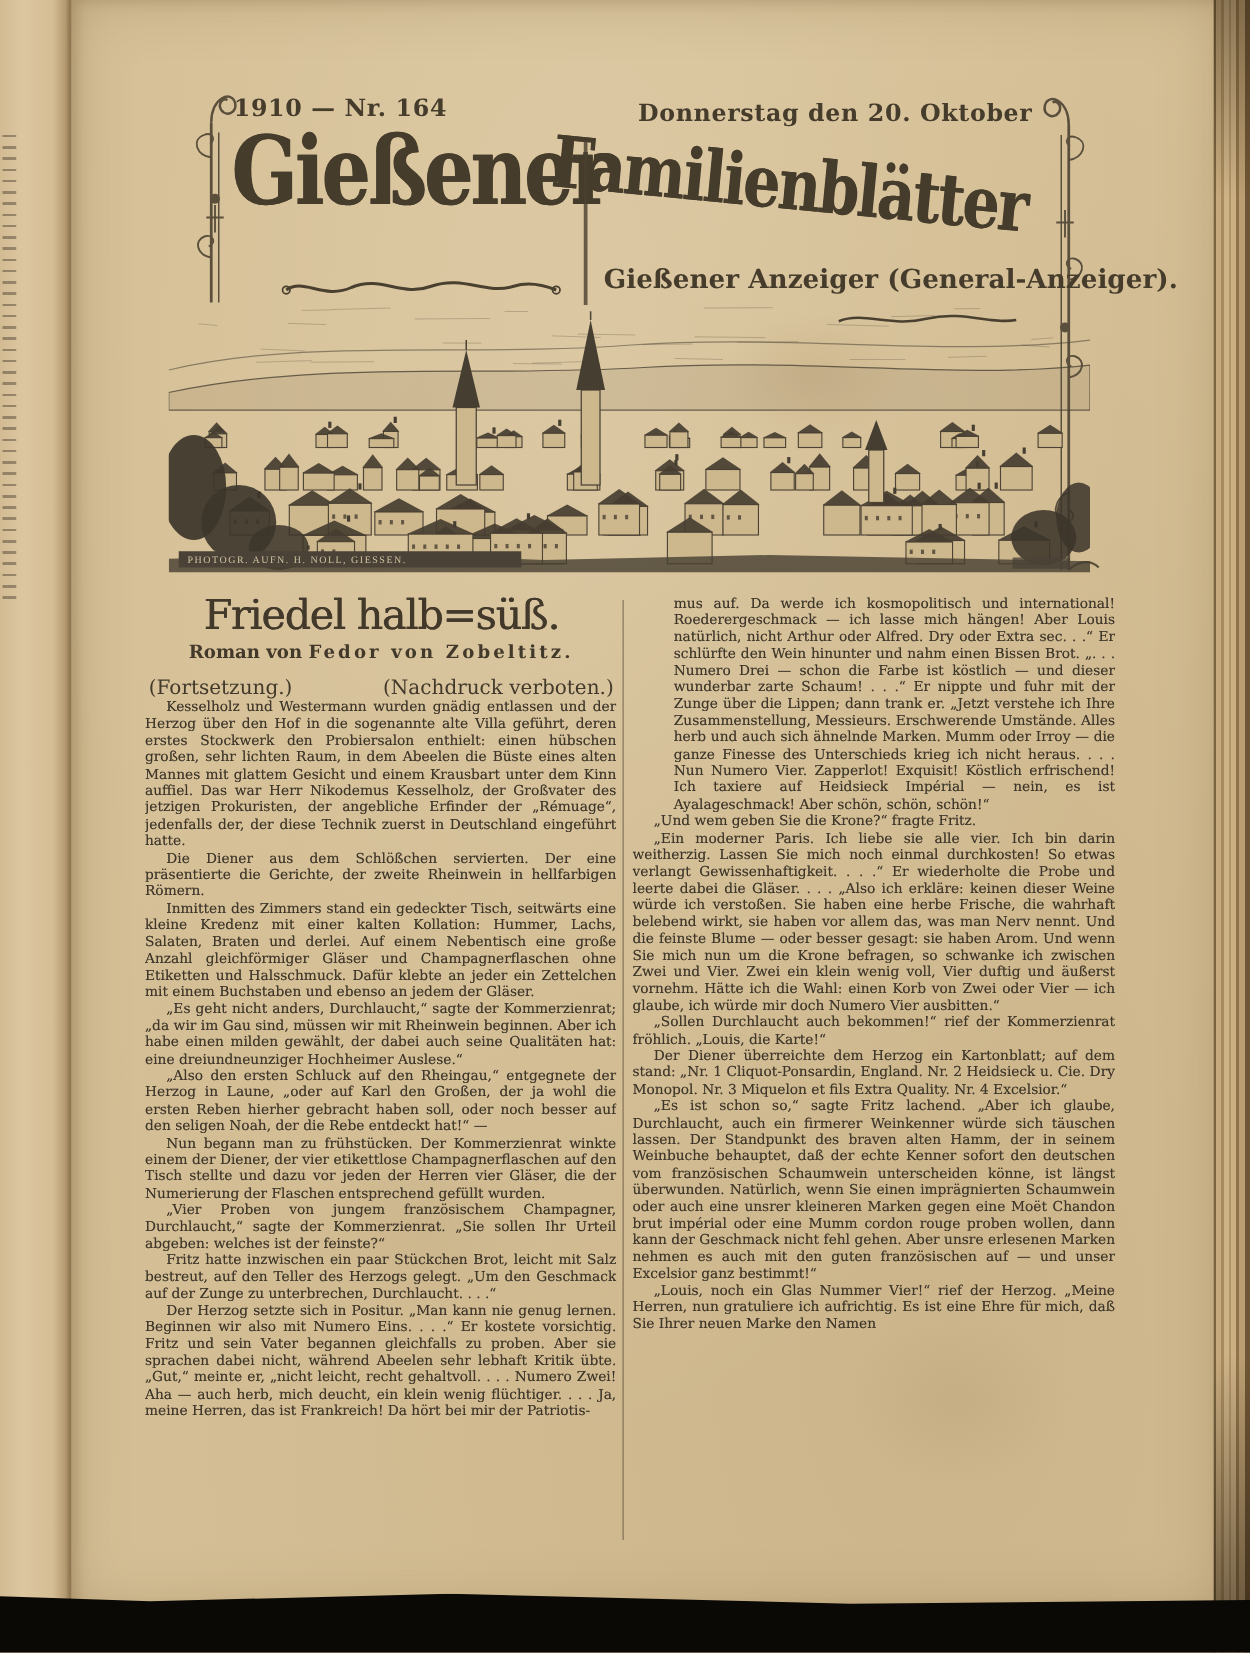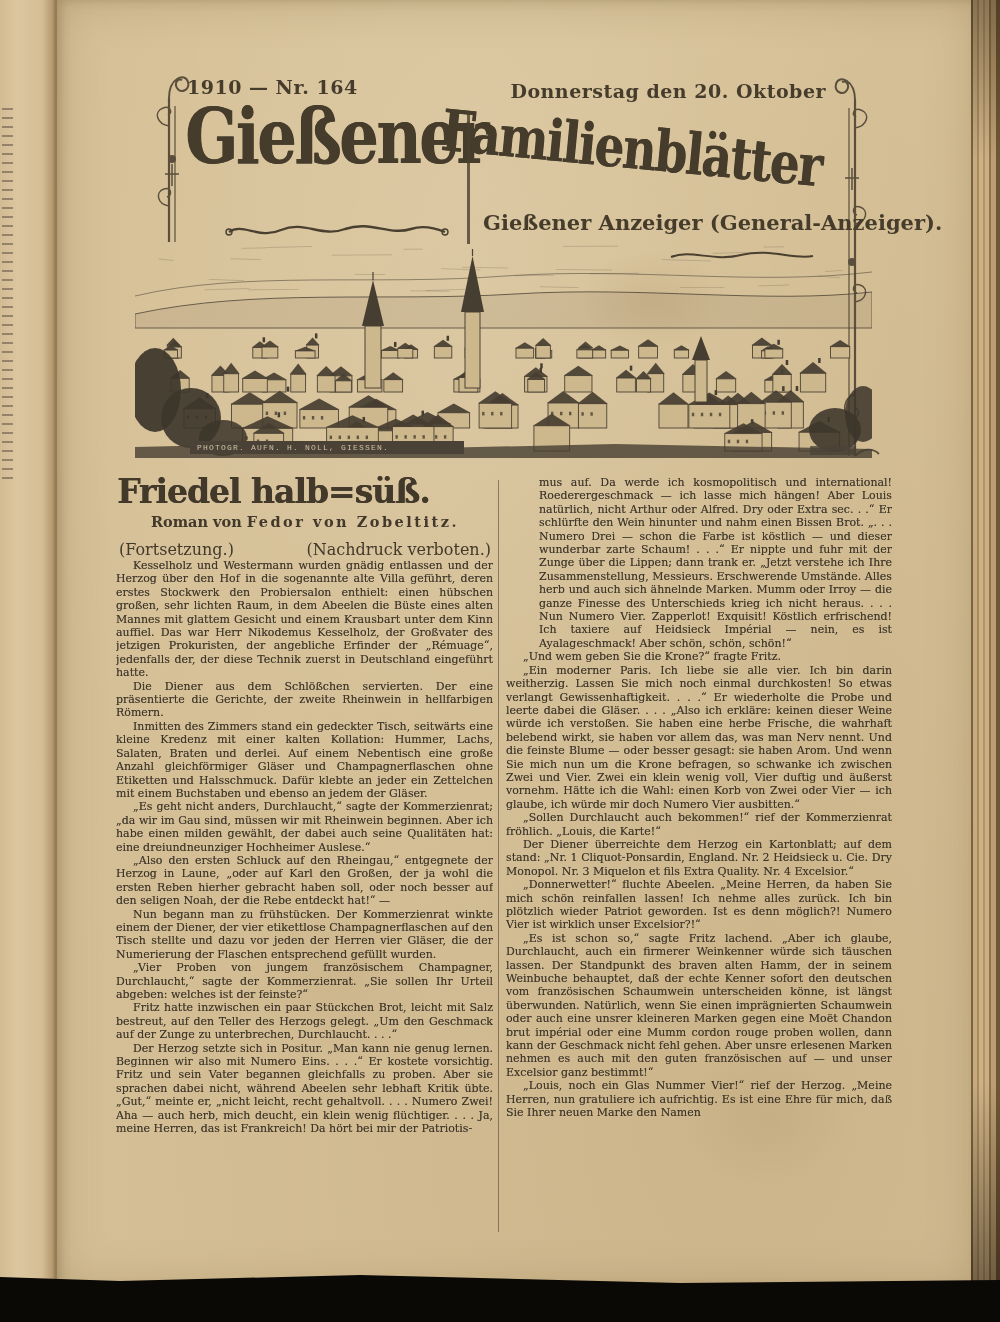--- a/index.html
+++ b/index.html
@@ -61,26 +61,26 @@
   .orn{position:absolute;opacity:.88;}
   .orn-left{left:82px;top:64px;width:52px;height:180px;}
   .orn-right{left:776px;top:64px;width:52px;height:394px;}
   
   .illus{position:absolute;left:78px;top:240px;width:737px;height:218px;}
   .illus svg{width:100%;height:100%;}
   .illus-caption{
     position:absolute;left:8px;top:201px;width:274px;height:13px;
     background:#4a4237;color:#cfc0a0;font-size:8px;letter-spacing:1.2px;
     line-height:13px;padding-left:7px;box-sizing:border-box;
-    font-family:Liberation Mono, monospace;overflow:hidden;margin-left:47px;
+    font-family:Liberation Serif, serif;overflow:hidden;
   }
   .illus-sign{position:absolute;right:16px;bottom:3px;width:46px;height:9px;background:#4a4237;opacity:.78;border-radius:1px;}
   
-  .art-title{position:absolute;left:60px;top:472px;width:376px;
-    font-size:33px;font-weight:bold;color:#42392b;letter-spacing:-1px;text-shadow:.4px 0 0 #42392b;}
+  .art-title{position:absolute;left:60px;top:472px;width:376px;text-align:center;
+    font-size:33px;font-weight:normal;color:#42392b;letter-spacing:-1px;text-shadow:.4px 0 0 #42392b;}
   .art-byline{position:absolute;left:60px;top:513px;width:376px;text-align:center;
     font-size:14.5px;font-weight:bold;color:#42392b;}
   .art-byline .byline-name{letter-spacing:2.5px;}
   .art-notes{position:absolute;left:62px;top:540px;width:372px;display:flex;
     justify-content:space-between;font-size:16px;color:#42392b;}
   .col-left{position:absolute;left:59px;top:559px;width:377px;height:690px;overflow:hidden;}
   .col-right{position:absolute;left:449px;top:476px;width:386px;height:772px;overflow:hidden;}
   .col-rule{position:absolute;left:441px;top:480px;width:1px;height:752px;background:rgba(72,60,44,.55);}
   p.para{
     margin:0;text-indent:17px;text-align:justify;
@@ -462,21 +462,20 @@
       <p class="para">Fritz hatte inzwischen ein paar Stückchen Brot, leicht mit Salz bestreut, auf den Teller des Herzogs gelegt. „Um den Geschmack auf der Zunge zu unterbrechen, Durchlaucht. . . .“</p>
       <p class="para">Der Herzog setzte sich in Positur. „Man kann nie genug lernen. Beginnen wir also mit Numero Eins. . . .“ Er kostete vorsichtig. Fritz und sein Vater begannen gleichfalls zu proben. Aber sie sprachen dabei nicht, während Abeelen sehr lebhaft Kritik übte. „Gut,“ meinte er, „nicht leicht, recht gehaltvoll. . . . Numero Zwei! Aha — auch herb, mich deucht, ein klein wenig flüchtiger. . . . Ja, meine Herren, das ist Frankreich! Da hört bei mir der Patriotis-</p>
     </div>
   <div class="col-rule"></div>
   <div class="col-right">
       <p class="para">mus auf. Da werde ich kosmopolitisch und international! Roederergeschmack — ich lasse mich hängen! Aber Louis natürlich, nicht Arthur oder Alfred. Dry oder Extra sec. . .“ Er schlürfte den Wein hinunter und nahm einen Bissen Brot. „. . . Numero Drei — schon die Farbe ist köstlich — und dieser wunderbar zarte Schaum! . . .“ Er nippte und fuhr mit der Zunge über die Lippen; dann trank er. „Jetzt verstehe ich Ihre Zusammenstellung, Messieurs. Erschwerende Umstände. Alles herb und auch sich ähnelnde Marken. Mumm oder Irroy — die ganze Finesse des Unterschieds krieg ich nicht heraus. . . . Nun Numero Vier. Zapperlot! Exquisit! Köstlich erfrischend! Ich taxiere auf Heidsieck Impérial — nein, es ist Ayalageschmack! Aber schön, schön, schön!“</p>
       <p class="para">„Und wem geben Sie die Krone?“ fragte Fritz.</p>
       <p class="para">„Ein moderner Paris. Ich liebe sie alle vier. Ich bin darin weitherzig. Lassen Sie mich noch einmal durchkosten! So etwas verlangt Gewissenhaftigkeit. . . .“ Er wiederholte die Probe und leerte dabei die Gläser. . . . „Also ich erkläre: keinen dieser Weine würde ich verstoßen. Sie haben eine herbe Frische, die wahrhaft belebend wirkt, sie haben vor allem das, was man Nerv nennt. Und die feinste Blume — oder besser gesagt: sie haben Arom. Und wenn Sie mich nun um die Krone befragen, so schwanke ich zwischen Zwei und Vier. Zwei ein klein wenig voll, Vier duftig und äußerst vornehm. Hätte ich die Wahl: einen Korb von Zwei oder Vier — ich glaube, ich würde mir doch Numero Vier ausbitten.“</p>
       <p class="para">„Sollen Durchlaucht auch bekommen!“ rief der Kommerzienrat fröhlich. „Louis, die Karte!“</p>
       <p class="para">Der Diener überreichte dem Herzog ein Kartonblatt; auf dem stand: „Nr. 1 Cliquot-Ponsardin, England. Nr. 2 Heidsieck u. Cie. Dry Monopol. Nr. 3 Miquelon et fils Extra Quality. Nr. 4 Excelsior.“</p>
-      <p class="para">„Donnerwetter!“ fluchte Abeelen. „Meine Herren, da haben Sie mich schön reinfallen lassen! Ich nehme alles zurück. Ich bin plötzlich wieder Patriot geworden. Ist es denn möglich?! Numero Vier ist wirklich unser Excelsior?!“</p>
       <p class="para">„Es ist schon so,“ sagte Fritz lachend. „Aber ich glaube, Durchlaucht, auch ein firmerer Weinkenner würde sich täuschen lassen. Der Standpunkt des braven alten Hamm, der in seinem Weinbuche behauptet, daß der echte Kenner sofort den deutschen vom französischen Schaumwein unterscheiden könne, ist längst überwunden. Natürlich, wenn Sie einen imprägnierten Schaumwein oder auch eine unsrer kleineren Marken gegen eine Moët Chandon brut impérial oder eine Mumm cordon rouge proben wollen, dann kann der Geschmack nicht fehl gehen. Aber unsre erlesenen Marken nehmen es auch mit den guten französischen auf — und unser Excelsior ganz bestimmt!“</p>
       <p class="para">„Louis, noch ein Glas Nummer Vier!“ rief der Herzog. „Meine Herren, nun gratuliere ich aufrichtig. Es ist eine Ehre für mich, daß Sie Ihrer neuen Marke den Namen</p>
     </div>
 
 </div>
 
 <div class="edge-stack"></div>
 
 <div class="black-bottom"></div>
 

